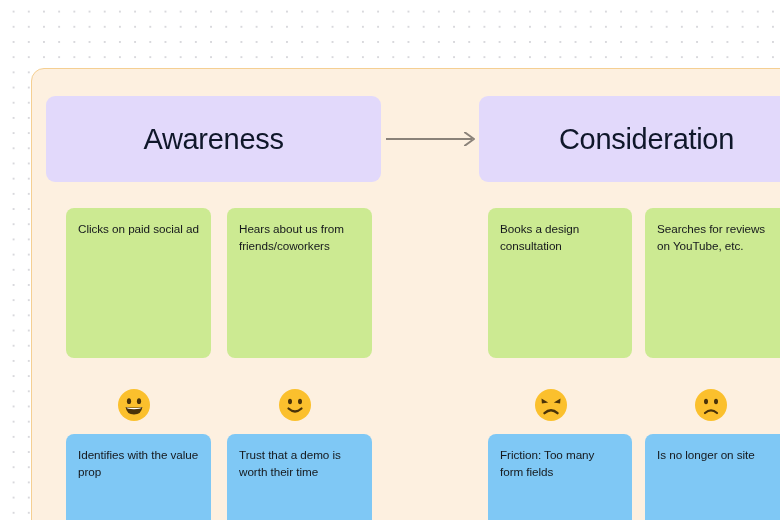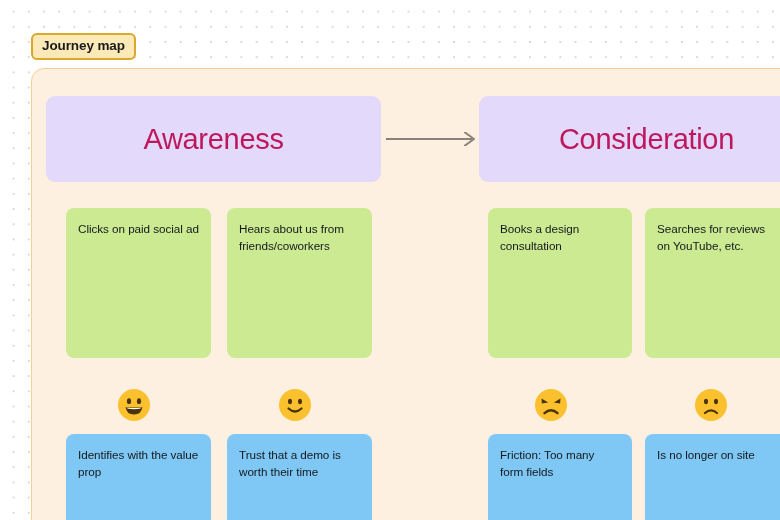--- a/index.html
+++ b/index.html
@@ -57,21 +57,21 @@
     position: absolute;
     height: 86px;
     background: #e2d9fb;
     border-radius: 9px;
     display: flex;
     align-items: center;
     justify-content: center;
   }
   .stage-head .stage-title {
     font-size: 29px;
-    color: #be185d;
+    color: #0f172a;
     letter-spacing: -0.3px;
     line-height: 1;
   }
   #stage-head-0 { left: 46px;  top: 96px; width: 335px; }
   #stage-head-1 { left: 479px; top: 96px; width: 335px; }
 
   
   .stage-arrow {
     position: absolute;
     left: 386px;
@@ -113,21 +113,20 @@
   #emoji-2 { left: 535px; }
   #emoji-3 { left: 695px; }
 </style>
 </head>
 <body>
 
 <div id="canvas">
 
   <div class="frame"></div>
 
-  <div class="frame-label">Journey map</div>
 
   <div class="stage-head" id="stage-head-0">
     <span class="stage-title">Awareness</span>
   </div>
 
   <div class="stage-arrow">
     <svg width="92" height="14" viewBox="0 0 92 14">
       <line x1="0" y1="7" x2="86" y2="7" stroke="#8a8279" stroke-width="2"></line>
       <polyline points="79,0.5 88,7 79,13.5" fill="none" stroke="#8a8279" stroke-width="2" stroke-linecap="round" stroke-linejoin="round"></polyline>
     </svg>

